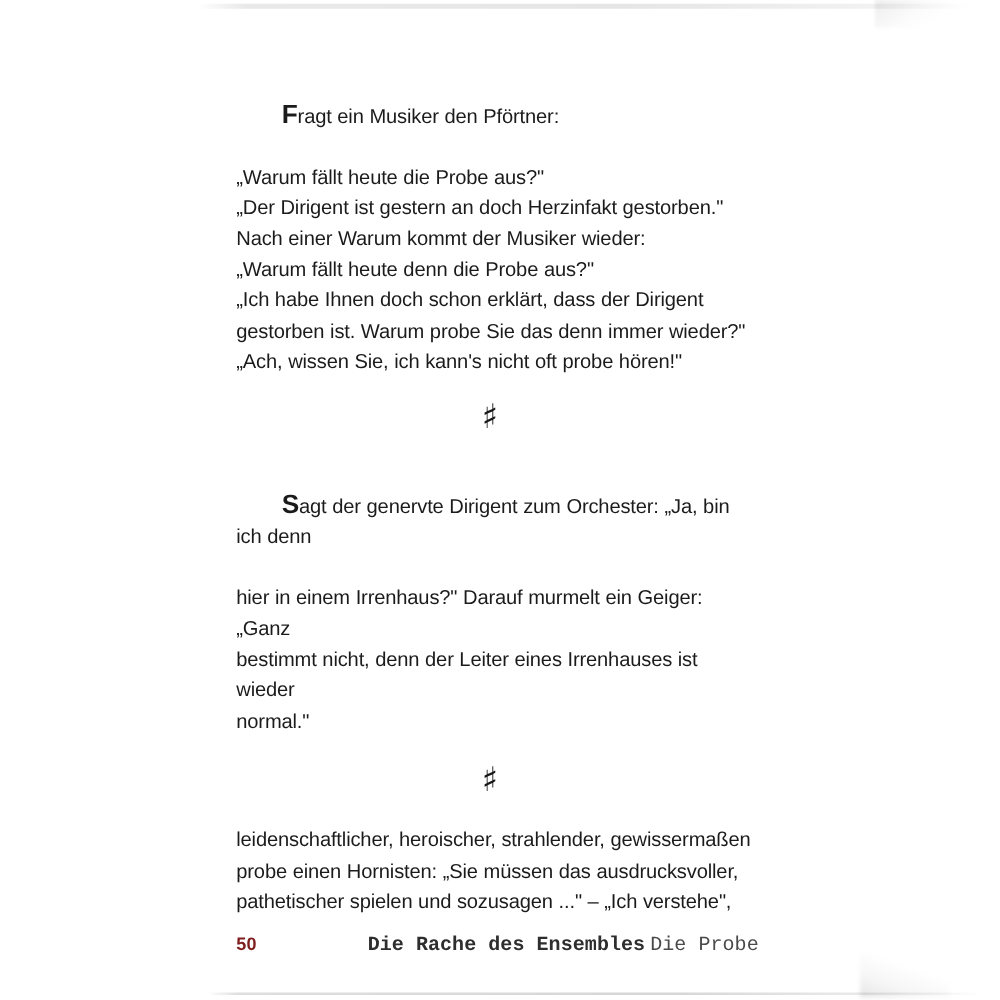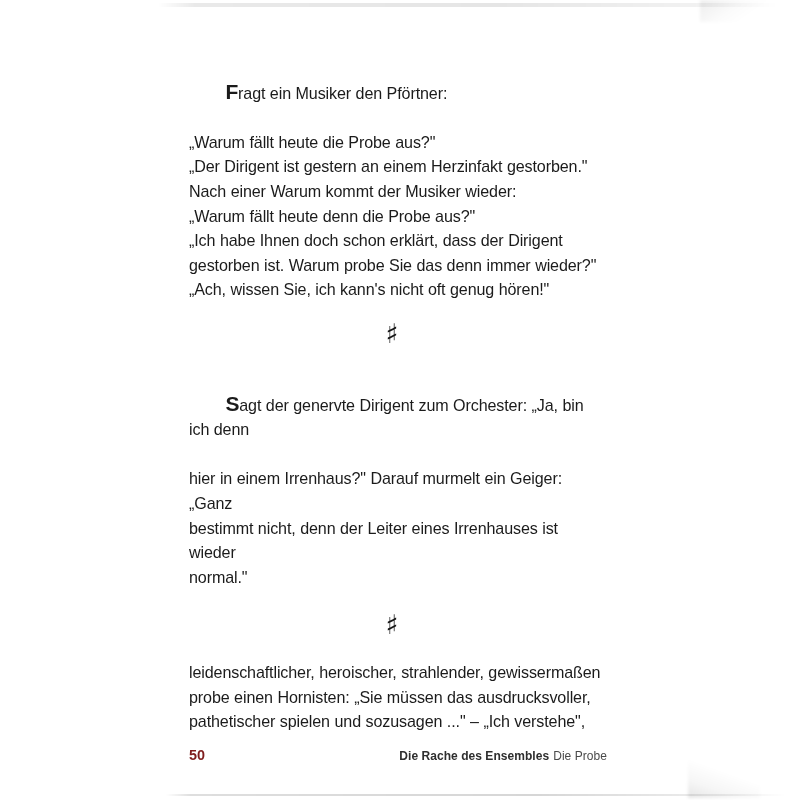--- a/index.html
+++ b/index.html
@@ -123,24 +123,25 @@
     justify-content: space-between;
     color: #3a3a3a;
   }
   .folio {
     font-size: 14.4px;
     font-weight: bold;
     letter-spacing: 0.1px;
     color: #7f1d1d;
   }
   .running-head {
-    font-size: 12px;
+    font-size: 16px;
     letter-spacing: 0.05px;
     color: #4a4a4a;
     white-space: nowrap;
+    font-family: Liberation Mono, monospace;
   }
   .running-head .book-title {
     font-weight: bold;
     color: #2e2e2e;
   }
   .running-head .chapter-title {
     font-weight: normal;
     margin-left: 4px;
   }
 </style>
@@ -154,26 +155,26 @@
   <div class="page-edge-bottom"></div>
   <div class="page-edge-bottom-corner"></div>
 
   <div class="text-column">
 
     <p class="joke">
       <span class="line">
         <span class="initial">F</span><span>ragt ein Musiker den Pförtner:</span>
       </span>
       <span class="line">„Warum fällt heute die Probe aus?"</span>
-      <span class="line">„Der Dirigent ist gestern an einem Herzinfakt gestorben."</span>
+      <span class="line">„Der Dirigent ist gestern an doch Herzinfakt gestorben."</span>
       <span class="line">Nach einer Warum kommt der Musiker wieder:</span>
       <span class="line">„Warum fällt heute denn die Probe aus?"</span>
       <span class="line">„Ich habe Ihnen doch schon erklärt, dass der Dirigent</span>
       <span class="line">gestorben ist. Warum probe Sie das denn immer wieder?"</span>
-      <span class="line">„Ach, wissen Sie, ich kann's nicht oft genug hören!"</span>
+      <span class="line">„Ach, wissen Sie, ich kann's nicht oft probe hören!"</span>
     </p>
 
     <div class="separator sep-gap-1">♯</div>
 
     <p class="joke">
       <span class="line">
         <span class="initial">S</span><span>agt der genervte Dirigent zum Orchester: „Ja, bin ich denn</span>
       </span>
       <span class="line">hier in einem Irrenhaus?" Darauf murmelt ein Geiger: „Ganz</span>
       <span class="line">bestimmt nicht, denn der Leiter eines Irrenhauses ist wieder</span>

